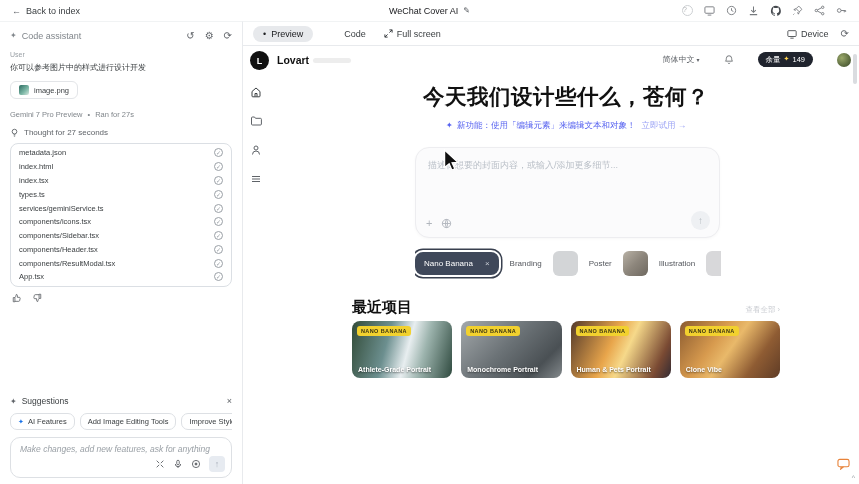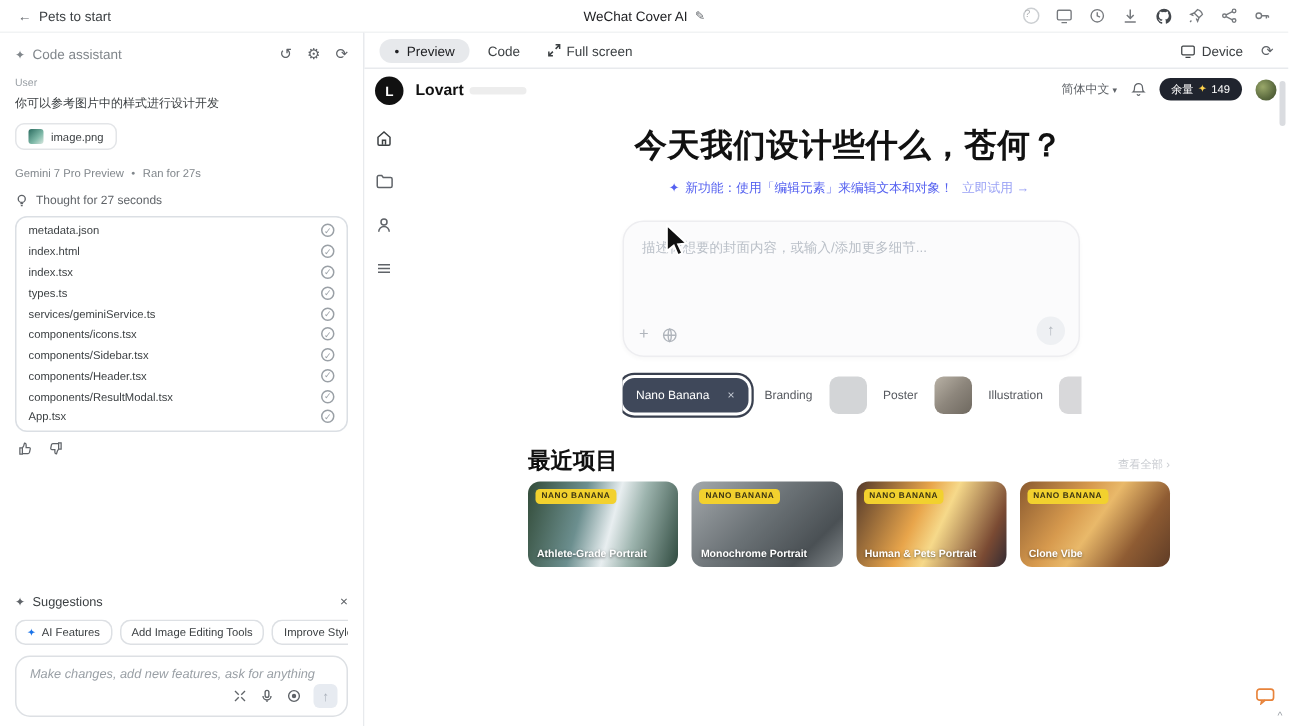--- a/index.html
+++ b/index.html
@@ -54,32 +54,32 @@
   .sg-inputwrap textarea::placeholder { color:#9aa0a6; }
   .sg-tools { position:absolute; right:6px; bottom:5px; display:flex; gap:8px; align-items:center; }
   .send-sq { width:16px; height:16px; border-radius:4px; background:#e7ebf1; color:#aab1bb;
              display:flex; align-items:center; justify-content:center; font-size:9px; cursor:pointer; }
 
   
   .right { position:absolute; top:21px; left:243px; right:0; bottom:0; border-top:1px solid #f1f3f4; }
   .pv-toolbar { height:24px; display:flex; align-items:center; padding:0 10px; border-bottom:1px solid #e8eaed; }
   .pill { background:#e7e9ec; border-radius:12px; padding:3px 10px; display:flex; gap:5px; align-items:center;
           font-size:9px; color:#202124; cursor:pointer; }
-  .tab { font-size:9px; color:#3c4043; margin-left:12px; cursor:pointer; }
+  .tab { font-size:9px; color:#3c4043; margin-left:31px; cursor:pointer; }
   .fullscreen { margin-left:18px; display:flex; gap:4px; align-items:center; font-size:9px; color:#3c4043; cursor:pointer; }
   .pv-right { margin-left:auto; display:flex; gap:12px; align-items:center; }
   .device { display:flex; gap:4px; font-size:9px; color:#3c4043; cursor:pointer; }
 
   .lv { position:absolute; top:24px; left:0; right:0; bottom:0; background:#fff; overflow:hidden; }
   .lv-logo { position:absolute; left:7px; top:5px; width:19px; height:19px; border-radius:50%;
              background:#111; color:#fff; font-size:9px; font-weight:bold; display:flex;
              align-items:center; justify-content:center; }
   .lv-brand { position:absolute; left:34px; top:8px; font-size:10.5px; font-weight:bold; color:#111; }
   .lv-brand-fade { position:absolute; left:70px; top:12px; width:38px; height:5px; border-radius:3px; background:#ededed; }
-  .lv-hdr-right { position:absolute; right:8px; top:6px; display:flex; gap:9px; align-items:center; }
+  .lv-hdr-right { position:absolute; right:8px; top:6px; display:flex; gap:24px; align-items:center; }
   .lv-lang { font-size:8px; color:#5f6368; display:flex; gap:2px; align-items:center; cursor:pointer; }
   .lv-pill { background:#20242e; border-radius:9px; padding:2.5px 8px; display:flex; gap:3px; align-items:flex-start;
              color:#fff; font-size:7.5px; cursor:pointer; }
   .lv-pill .star { color:#ffd34d; font-size:7px; }
   .lv-avatar { width:14px; height:14px; border-radius:50%;
                background:radial-gradient(circle at 35% 35%,#9aa86a,#5c6b3f 60%,#3c4a2a); cursor:pointer; }
   .lv-side { position:absolute; left:7px; top:40px; display:flex; flex-direction:column; gap:17px; }
   .lv-side .ic { width:12px; height:12px; color:#3c4043; cursor:pointer; }
 
   .lv-title { position:absolute; left:40px; right:10px; top:36px; text-align:center;
@@ -120,21 +120,21 @@
   .lv-chat-fab { position:absolute; right:9px; bottom:14px; color:#e8833a; cursor:pointer; }
   .lv-caret { position:absolute; right:4px; bottom:3px; font-size:7px; color:#9aa0a6; }
   .lv-scroll { position:absolute; right:2px; top:8px; width:4px; height:30px; border-radius:2px; background:#dadce0; }
 </style>
 </head>
 <body>
 
 <div class="topbar">
   <div class="back">
     <span class="ic">←</span>
-    <span>Pets to start</span>
+    <span>Back to index</span>
   </div>
   <div class="apptitle">
     <span>WeChat Cover AI</span>
     <span class="ic" style="font-size:8px;color:#5f6368;">✎</span>
   </div>
   <div class="topbar-right">
     <span class="tb-ic" style="border:1px solid #9aa0a6;border-radius:50%;font-size:7px;opacity:.5;">?</span>
     <span class="tb-ic">
       <svg width="11" height="11" viewBox="0 0 12 12" fill="none" stroke="#5f6368" stroke-width="1">
           <rect x="1" y="2" width="10" height="7" rx="1"></rect>

